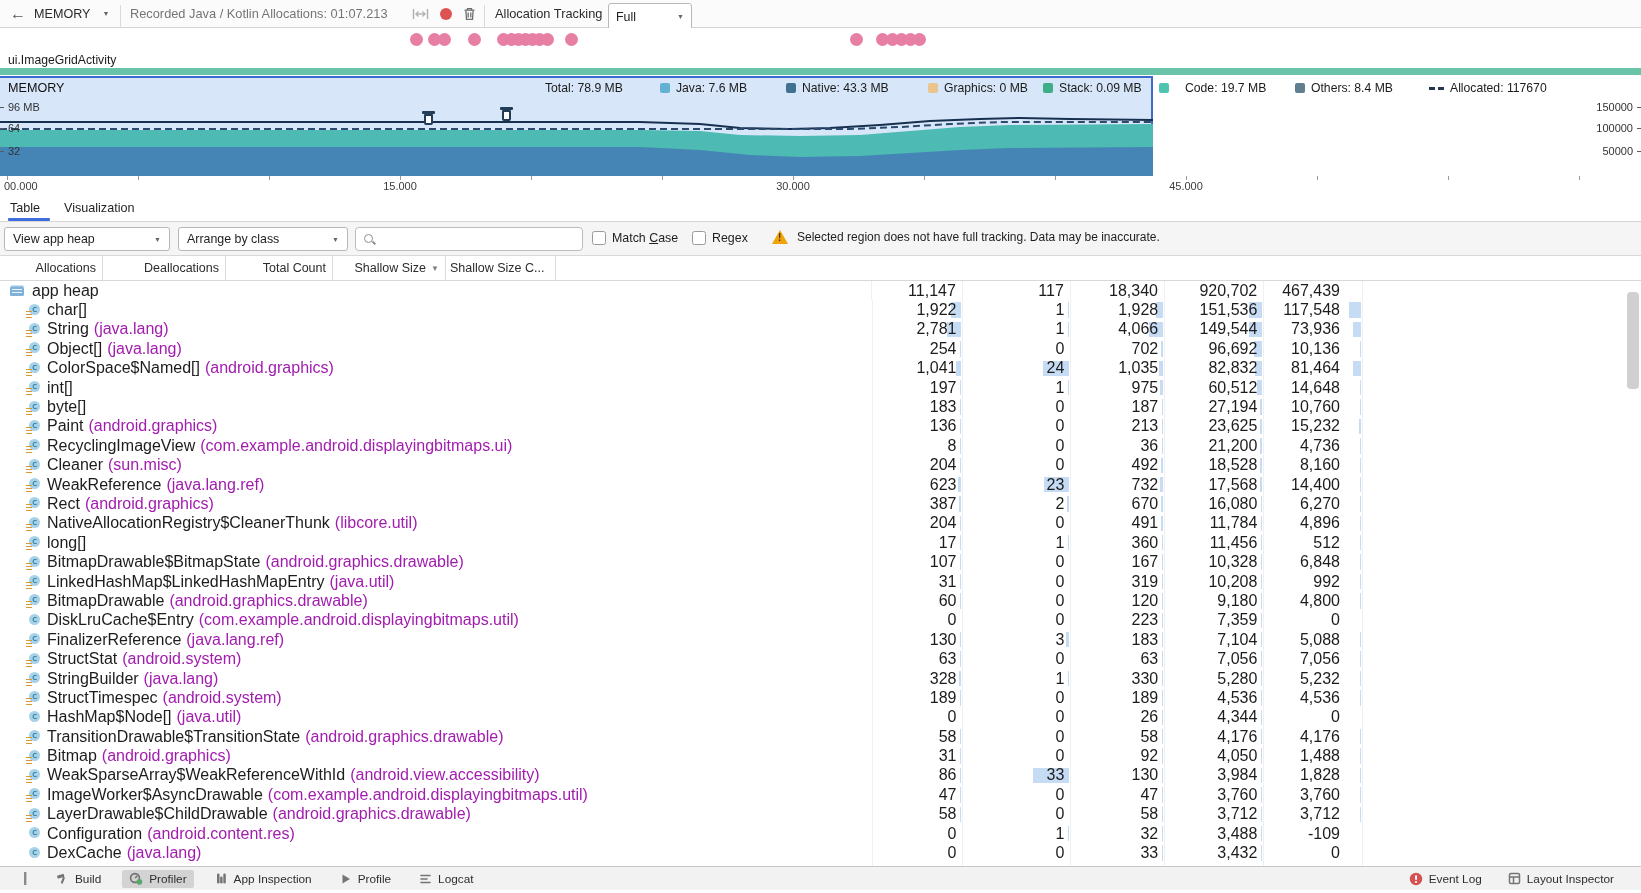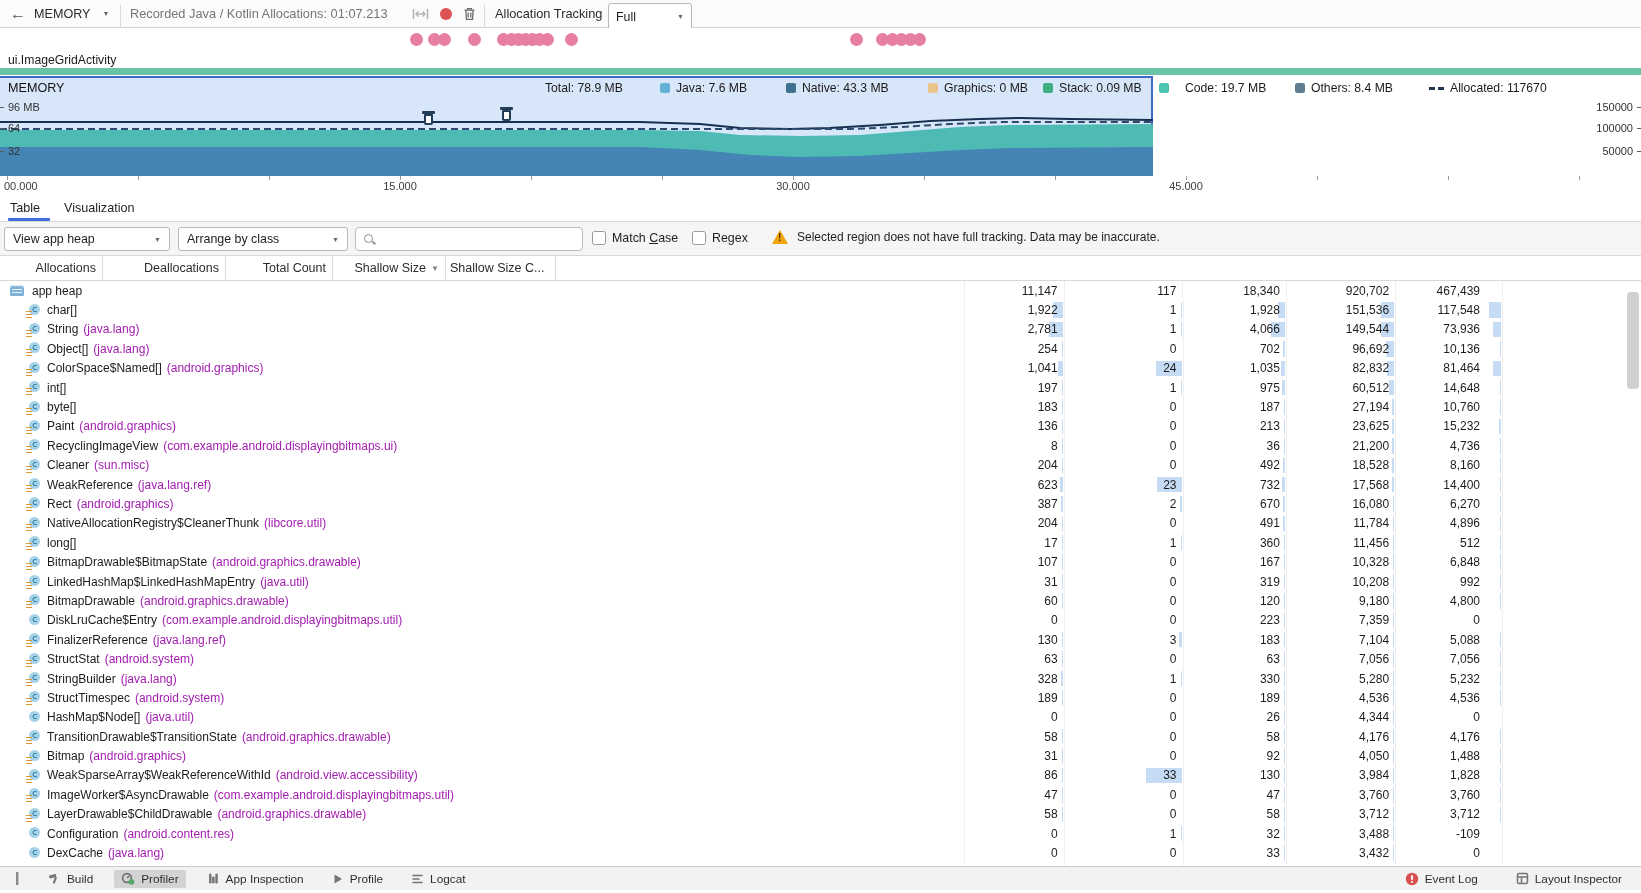--- a/index.html
+++ b/index.html
@@ -77,21 +77,21 @@
 
   
   #thead{position:absolute;top:256px;left:0;width:1641px;height:25px;display:flex;background:#fff;border-bottom:1px solid #d8d8d8;box-sizing:border-box;font-size:12.5px;color:#2c2c2c;}
   .hcell{display:flex;align-items:center;justify-content:flex-end;padding-right:6px;border-right:1px solid #dcdcdc;box-sizing:border-box;white-space:nowrap;}
   .w-name{width:1000px;justify-content:flex-start;padding-left:8px;}
   .w-a{width:103px;} .w-d{width:123px;} .w-t{width:107px;} .w-s{width:113px;}
   .w-sc{width:110px;justify-content:flex-start;padding-left:4px;}
   .w-tail{flex:1;border-right:none;}
   .sort-arrow{font-size:8px;color:#808080;margin-left:5px;}
 
-  #rows{position:absolute;top:281px;left:0;width:1503px;height:585px;overflow:hidden;font-size:12px;color:#1c1c1c;}
+  #rows{position:absolute;top:281px;left:0;width:1363px;height:585px;overflow:hidden;font-size:16px;color:#1c1c1c;}
   .trow{display:flex;height:19.4px;}
   .cell{display:flex;align-items:center;border-right:1px solid #f0f0f0;box-sizing:border-box;height:19.4px;}
   .cname{width:1000px;padding-left:28px;overflow:hidden;white-space:nowrap;}
   .heap-row .cname{padding-left:10px;}
   .cellv{position:relative;justify-content:flex-end;padding-right:6px;}
   .c-a{width:103px;} .c-d{width:123px;} .c-t{width:107px;} .c-s{width:113px;}
   .c-sc{width:110px;padding-right:22px;}
   .ctail{flex:1;border-right:none;}
   .cellv span{position:relative;z-index:2;}
   .vbar{position:absolute;right:1px;top:2px;bottom:2px;background:#c6dbf4;z-index:1;}
@@ -101,23 +101,23 @@
   .i-class::before{content:'';position:absolute;left:1px;top:0;width:11px;height:11px;border-radius:50%;background:#a6d2e8;}
   .i-class::after{content:'c';position:absolute;left:1px;top:-1px;width:11px;height:12px;line-height:12px;text-align:center;font-size:9.5px;color:#1d6d96;font-family:"DejaVu Sans Mono",monospace;}
   .ric-lines{position:absolute;left:-2px;bottom:-1px;width:6px;height:7px;z-index:3;background:repeating-linear-gradient(#d79a33 0 1.4px, transparent 1.4px 2.8px);}
   .i-heap{flex:0 0 16px;height:12px;}
   .i-heap::before{content:'';position:absolute;left:0;top:2px;width:14px;height:9px;background:#7fb2d8;border-radius:1.5px;box-shadow:0 -2px 0 -0.5px #9cc4e2;}
   .i-heap::after{content:'';position:absolute;left:2px;top:4.5px;width:10px;height:5px;background:repeating-linear-gradient(#eaf3fa 0 1px, transparent 1px 2.6px);}
 
   #vscroll-thumb{position:absolute;left:1627px;top:292px;width:12px;height:97px;background:#d0d0d0;border-radius:4px;}
 
   
-  #statusbar{position:absolute;top:866px;left:0;width:100%;height:24px;background:#f2f2f2;border-top:1px solid #c9c9c9;box-sizing:border-box;display:flex;align-items:center;padding:0 8px;}
+  #statusbar{position:absolute;top:866px;left:0;width:100%;height:24px;background:#f2f2f2;border-top:1px solid #c9c9c9;box-sizing:border-box;display:flex;align-items:center;padding:0 16px;}
   #sb-left{display:flex;align-items:center;gap:14px;}
-  #sb-right{margin-left:auto;display:flex;align-items:center;gap:24px;padding-right:4px;}
+  #sb-right{margin-left:auto;display:flex;align-items:center;gap:12px;padding-right:4px;}
   .sb-item{display:flex;align-items:center;gap:6px;font-size:11.8px;color:#2e2e2e;padding:2px 7px;white-space:nowrap;}
   .sb-item.active{background:#d3d3d3;border-radius:2px;}
   .sb-ic{display:flex;align-items:center;}
 </style>
 </head>
 <body>
 
 <div id="app">
 
   <div id="toolbar">

